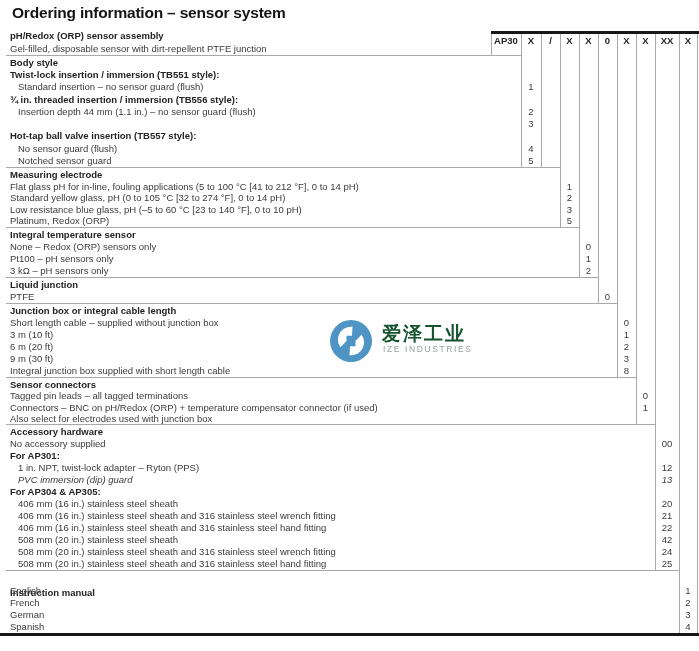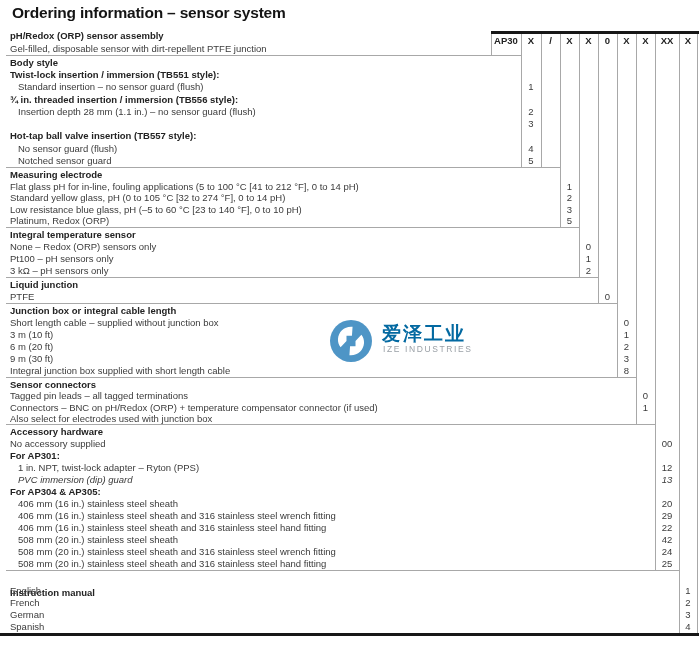--- a/index.html
+++ b/index.html
@@ -11,21 +11,21 @@
   .row .txt{position:absolute;}
   .row.bold .txt{font-weight:700;color:#232323;}
   .code{position:absolute;width:26px;text-align:center;font-size:9.5px;color:#3b3b3b;}
   .vline{position:absolute;width:1px;background:#a8a8a8;}
   .hrule{position:absolute;height:1px;background:#a8a8a8;}
   .bar{position:absolute;background:#171717;}
   .hdr-cell{position:absolute;text-align:center;font-size:9.5px;font-weight:700;color:#232323;}
   
   #watermark{position:absolute;left:318px;top:312px;width:170px;height:58px;z-index:3;}
   #wm-logo{position:absolute;left:12px;top:8px;width:42px;height:42px;}
-  #wm-cn{position:absolute;left:64px;top:9px;font-size:19px;font-weight:700;color:#0369a1;
+  #wm-cn{position:absolute;left:64px;top:9px;font-size:19px;font-weight:700;color:#14532d;
         letter-spacing:2px;font-family:"DejaVu Sans",sans-serif;}
   #wm-en{position:absolute;left:65px;top:32px;font-size:8.5px;color:#9aa0a6;letter-spacing:1.6px;}
 </style>
 </head>
 <body>
 
 <div id="page">
   <h1 id="page-title">Ordering information – sensor system</h1>
 
   <div id="table">
@@ -73,21 +73,21 @@
         <span class="txt" style="left: 10px;">Twist-lock insertion / immersion (TB551 style):</span>
       </div>
       <div class="row" style="top: 81.4444px; height: 12.2222px; line-height: 12.2222px;">
         <span class="txt" style="left: 18px;">Standard insertion – no sensor guard (flush)</span>
         <span class="code" style="left: 518px; line-height: 12.2222px;">1</span>
       </div>
       <div class="row bold" style="top: 93.6667px; height: 12.2222px; line-height: 12.2222px;">
         <span class="txt" style="left: 10px;">¾ in. threaded insertion / immersion (TB556 style):</span>
       </div>
       <div class="row" style="top: 105.889px; height: 12.2222px; line-height: 12.2222px;">
-        <span class="txt" style="left: 18px;">Insertion depth 28 mm (1.1 in.) – no sensor guard (flush)</span>
+        <span class="txt" style="left: 18px;">Insertion depth 44 mm (1.1 in.) – no sensor guard (flush)</span>
         <span class="code" style="left: 518px; line-height: 12.2222px;">2</span>
       </div>
       <div class="row" style="top: 118.111px; height: 12.2222px; line-height: 12.2222px;">
         <span class="code" style="left: 518px; line-height: 12.2222px;">3</span>
       </div>
       <div class="row bold" style="top: 130.333px; height: 12.2222px; line-height: 12.2222px;">
         <span class="txt" style="left: 10px;">Hot-tap ball valve insertion (TB557 style):</span>
       </div>
       <div class="row" style="top: 142.556px; height: 12.2222px; line-height: 12.2222px;">
         <span class="txt" style="left: 18px;">No sensor guard (flush)</span>
@@ -195,21 +195,21 @@
       </div>
       <div class="row bold" style="top: 486px; height: 12px; line-height: 12px;">
         <span class="txt" style="left: 10px;">For AP304 &amp; AP305:</span>
       </div>
       <div class="row" style="top: 498px; height: 12px; line-height: 12px;">
         <span class="txt" style="left: 18px;">406 mm (16 in.) stainless steel sheath</span>
         <span class="code" style="left: 654px; line-height: 12px;">20</span>
       </div>
       <div class="row" style="top: 510px; height: 12px; line-height: 12px;">
         <span class="txt" style="left: 18px;">406 mm (16 in.) stainless steel sheath and 316 stainless steel wrench fitting</span>
-        <span class="code" style="left: 654px; line-height: 12px;">29</span>
+        <span class="code" style="left: 654px; line-height: 12px;">21</span>
       </div>
       <div class="row" style="top: 522px; height: 12px; line-height: 12px;">
         <span class="txt" style="left: 18px;">406 mm (16 in.) stainless steel sheath and 316 stainless steel hand fitting</span>
         <span class="code" style="left: 654px; line-height: 12px;">22</span>
       </div>
       <div class="row" style="top: 534px; height: 12px; line-height: 12px;">
         <span class="txt" style="left: 18px;">508 mm (20 in.) stainless steel sheath</span>
         <span class="code" style="left: 654px; line-height: 12px;">42</span>
       </div>
       <div class="row" style="top: 546px; height: 12px; line-height: 12px;">

